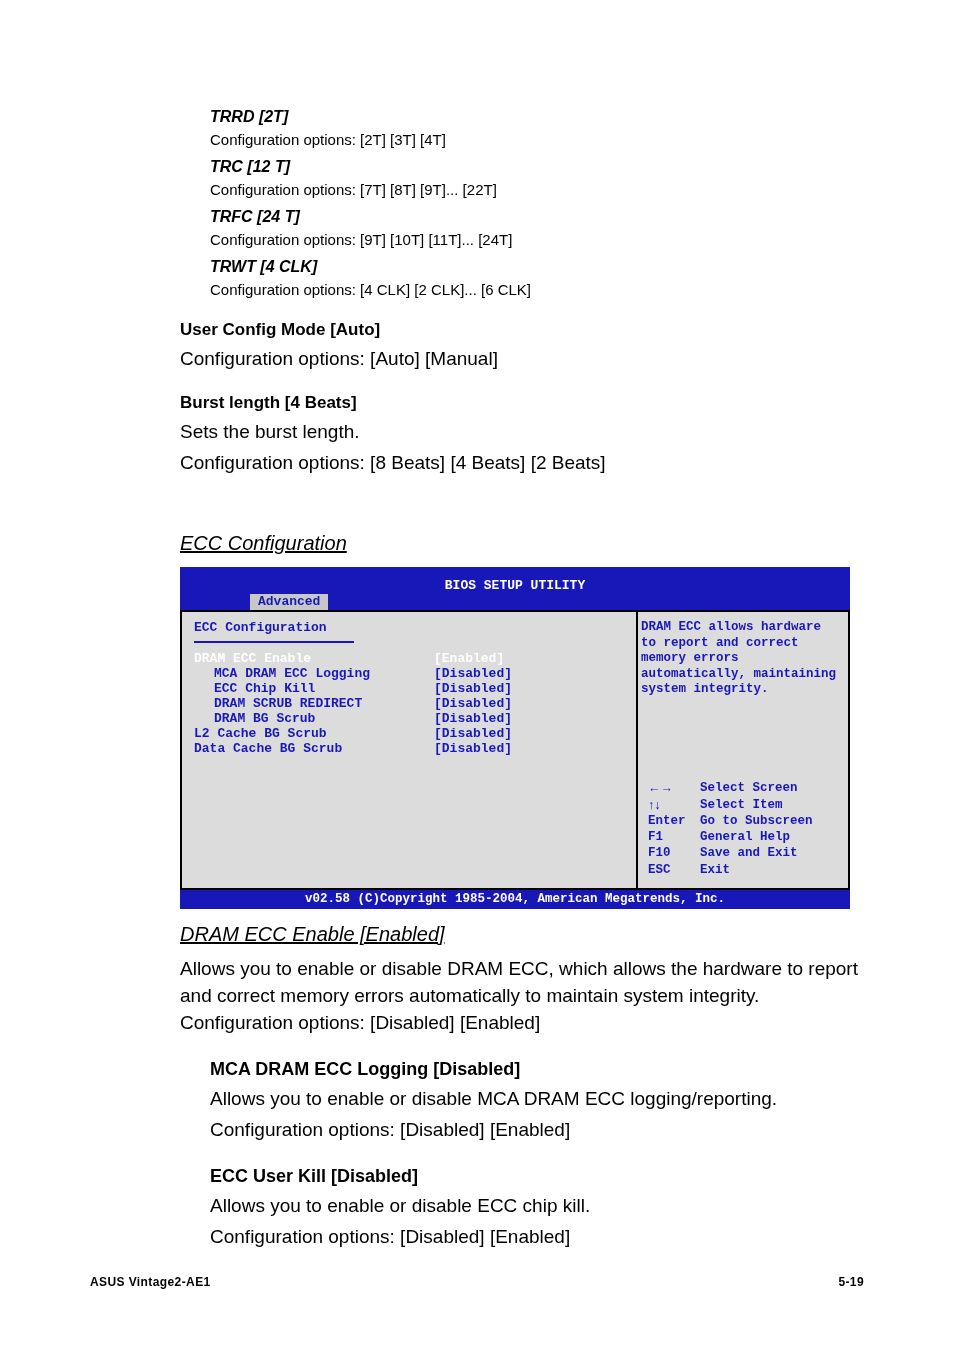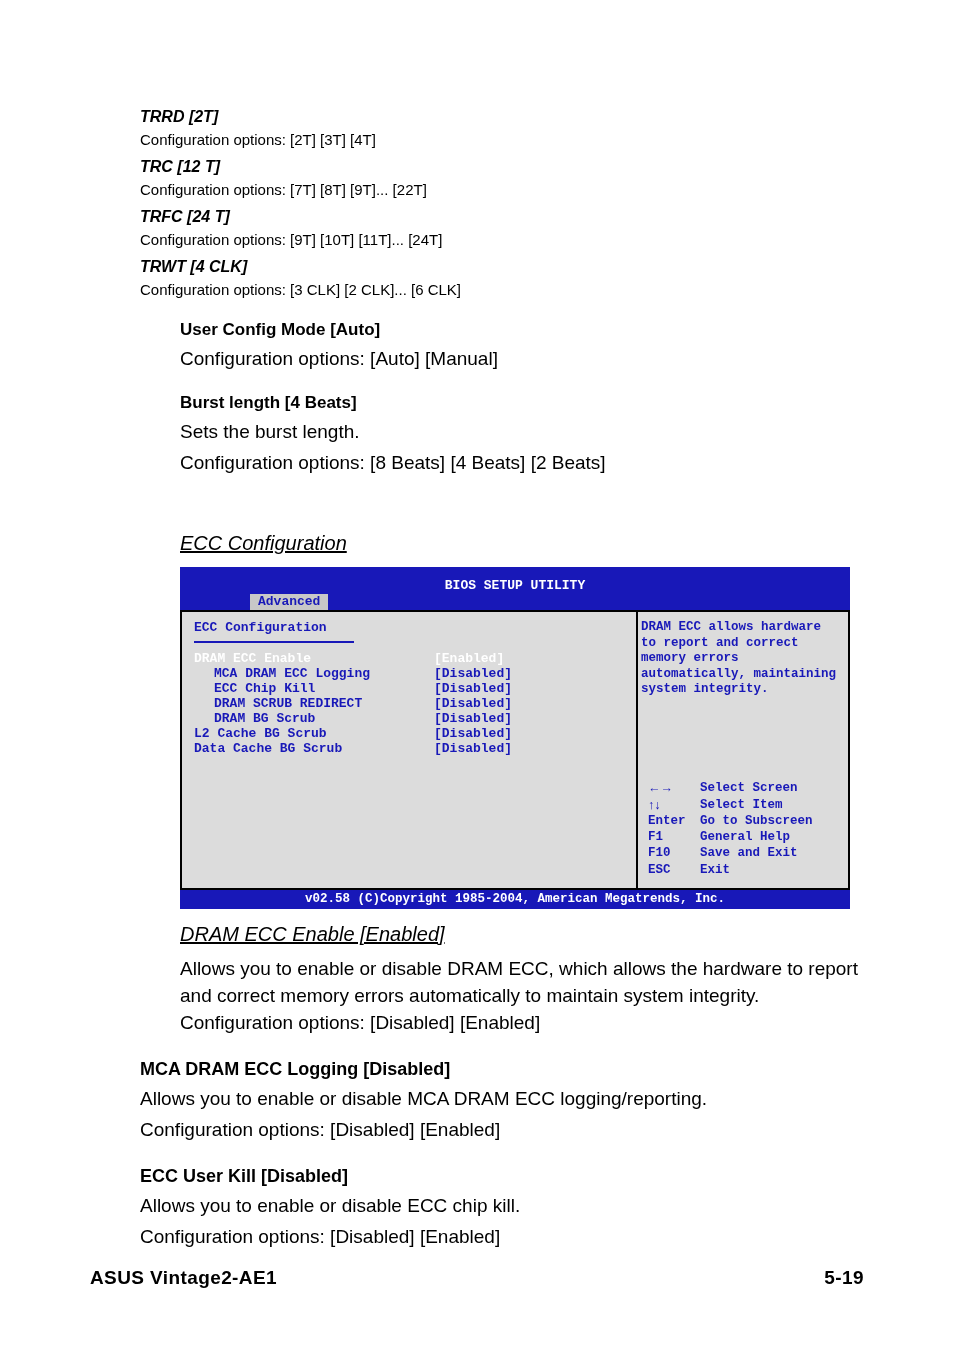--- a/index.html
+++ b/index.html
@@ -8,21 +8,21 @@
       height: 1351px;
       background: #ffffff;
       font-family: Arial, Helvetica, sans-serif;
       color: #000;
       position: relative;
     }
     .page-content {
       padding: 100px 90px 0 90px;
     }
     .indent-1 { margin-left: 90px; }
-    .indent-2 { margin-left: 50px; }
+    .indent-2 { margin-left: 120px; }
     .param-heading {
       font-style: italic;
       font-weight: bold;
       font-size: 16px;
       margin-top: 8px;
       margin-bottom: 3px;
     }
     .bold-heading {
       font-weight: bold;
       font-size: 17px;
@@ -153,21 +153,21 @@
     .arrows { font-family: Arial, sans-serif; }
     
     .page-footer {
       position: absolute;
       bottom: 62px;
       left: 90px;
       right: 90px;
       display: flex;
       justify-content: space-between;
       font-weight: bold;
-      font-size: 19px;
+      font-size: 12px;
       letter-spacing: 0.4px;
     }
   </style>
 </head>
 <body>
 
 <div class="page-content">
 
   <div class="indent-2">
     <div class="param-heading">TRRD [2T]</div>
@@ -179,21 +179,21 @@
     <div class="config-options">Configuration options: [7T] [8T] [9T]... [22T]</div>
   </div>
 
   <div class="indent-2">
     <div class="param-heading">TRFC [24 T]</div>
     <div class="config-options">Configuration options: [9T] [10T] [11T]... [24T]</div>
   </div>
 
   <div class="indent-2">
     <div class="param-heading">TRWT [4 CLK]</div>
-    <div class="config-options">Configuration options: [3 CLK] [2 CLK]... [6 CLK]</div>
+    <div class="config-options">Configuration options: [4 CLK] [2 CLK]... [6 CLK]</div>
   </div>
 
   <div class="indent-1">
     <div class="bold-heading">User Config Mode [Auto]</div>
     <div class="body-text">Configuration options: [Auto] [Manual]</div>
   </div>
 
   <div class="indent-1">
     <div class="bold-heading">Burst length [4 Beats]</div>
     <div class="body-text">Sets the burst length.</div>

